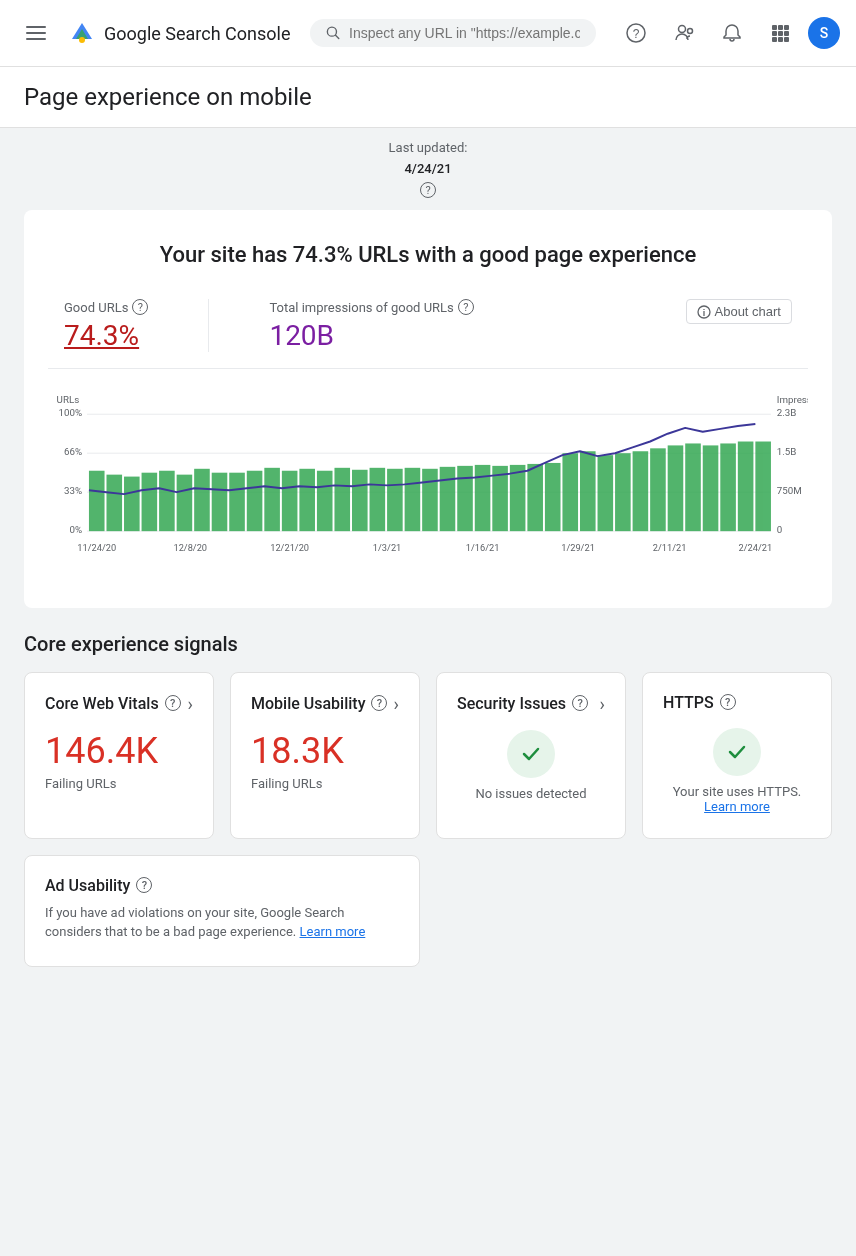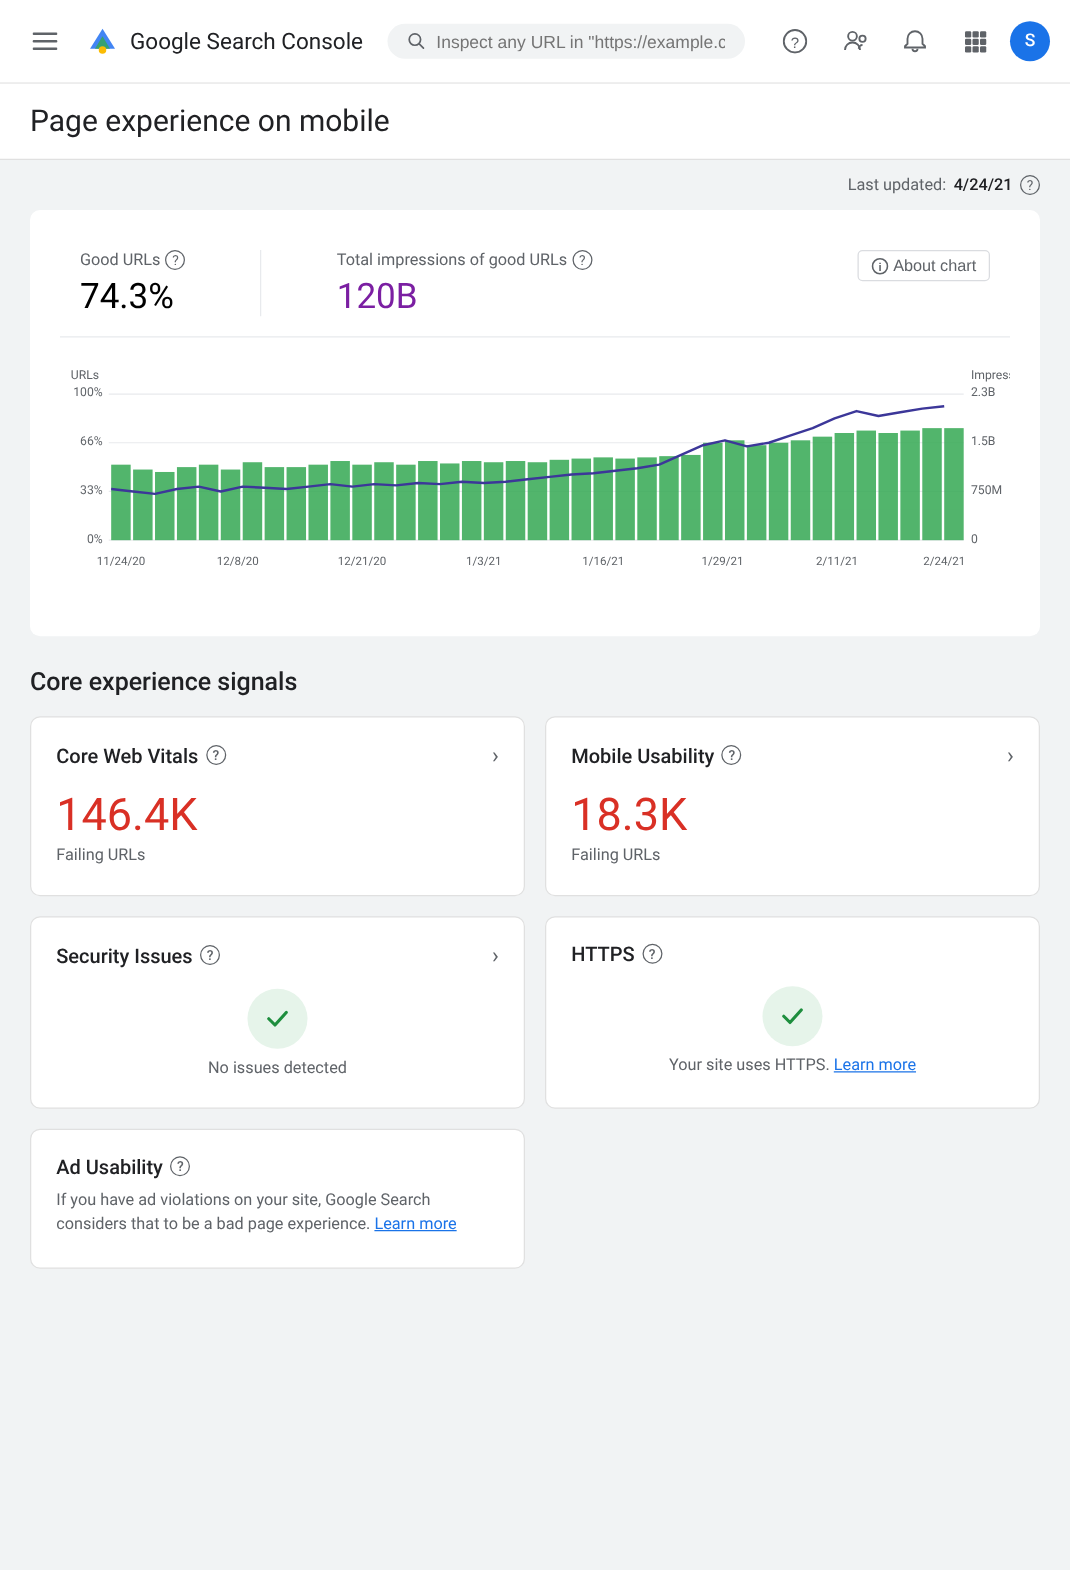--- a/index.html
+++ b/index.html
@@ -62,20 +62,21 @@
 
     
     .last-updated-bar {
       display: flex;
       justify-content: flex-end;
       align-items: center;
       padding: 12px 0;
       font-size: 13px;
       color: #5f6368;
       gap: 6px;
+      flex-direction: column;
     }
 
     
     .hero {
       background: #fff;
       border-radius: 8px;
       padding: 32px 24px 0;
       margin-bottom: 24px;
     }
     .hero-title {
@@ -91,21 +92,21 @@
       display: flex;
       align-items: flex-start;
       gap: 52px;
       padding: 0 16px;
       border-bottom: 1px solid #e8eaed;
       padding-bottom: 16px;
       position: relative;
     }
     .stat-item { display: flex; flex-direction: column; gap: 4px; }
     .stat-label { font-size: 13px; color: #5f6368; display: flex; align-items: center; gap: 4px; }
-    .stat-value-green { font-size: 28px; font-weight: 400; color: #000000; }
+    .stat-value-green { font-size: 28px; font-weight: 400; color: #b91c1c; text-decoration: underline; }
     .stat-value-purple { font-size: 28px; font-weight: 400; color: #7b1fa2; }
     .stat-divider { width: 1px; background: #e8eaed; align-self: stretch; margin: 0 8px; }
     .about-chart-btn {
       margin-left: auto;
       display: flex;
       align-items: center;
       gap: 4px;
       font-size: 13px;
       color: #5f6368;
       cursor: pointer;
@@ -120,21 +121,21 @@
     .chart-svg { width: 100%; }
 
     
     .signals-title {
       font-size: 20px;
       font-weight: 500;
       margin: 24px 0 16px;
     }
     .signals-grid {
       display: grid;
-      grid-template-columns: 1fr 1fr;
+      grid-template-columns: 1fr 1fr 1fr 1fr;
       gap: 16px;
     }
     .signal-card {
       background: #fff;
       border-radius: 8px;
       border: 1px solid #e0e0e0;
       padding: 20px 20px 24px;
     }
     .signal-card-header {
       display: flex;
@@ -240,20 +241,21 @@
 
 <div class="main-content">
 
   <div class="last-updated-bar">
     <span>Last updated:</span>
     <span style="font-weight:500;color:#202124;">4/24/21</span>
     <span class="help-icon">?</span>
   </div>
 
   <div class="hero">
+    <h2 class="hero-title">Your site has 74.3% URLs with a good page experience</h2>
 
     <div class="stats-row">
       <div class="stat-item">
         <div class="stat-label">
           <span>Good URLs</span>
           <span class="help-icon">?</span>
         </div>
         <div class="stat-value-green">74.3%</div>
       </div>
       <div class="stat-divider"></div>

